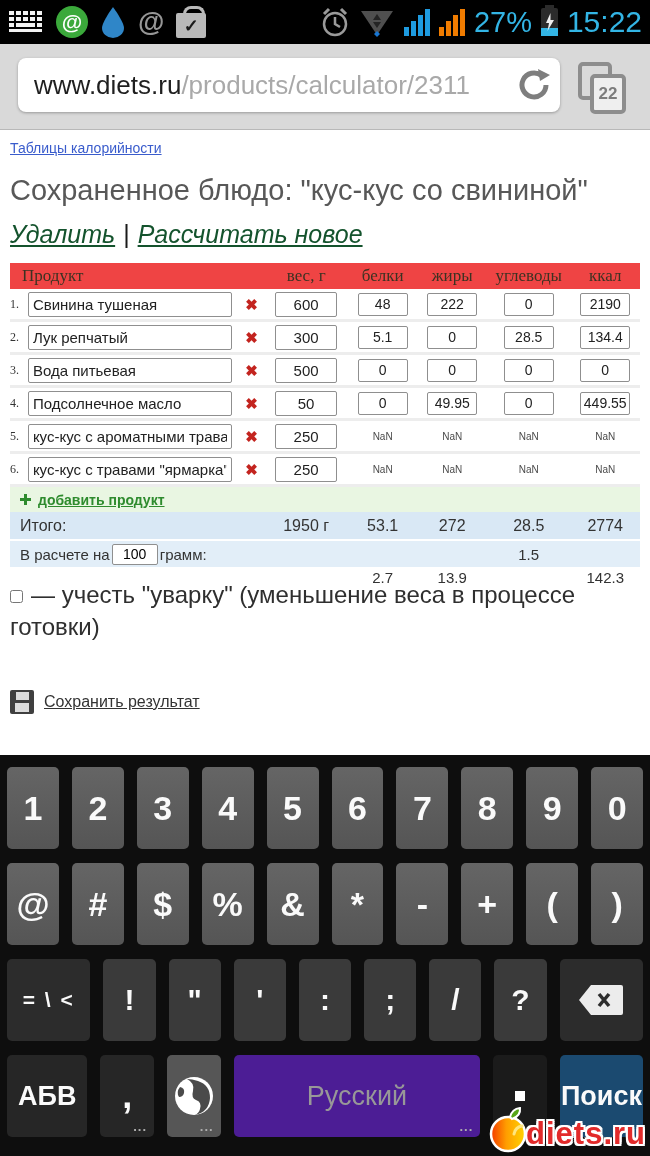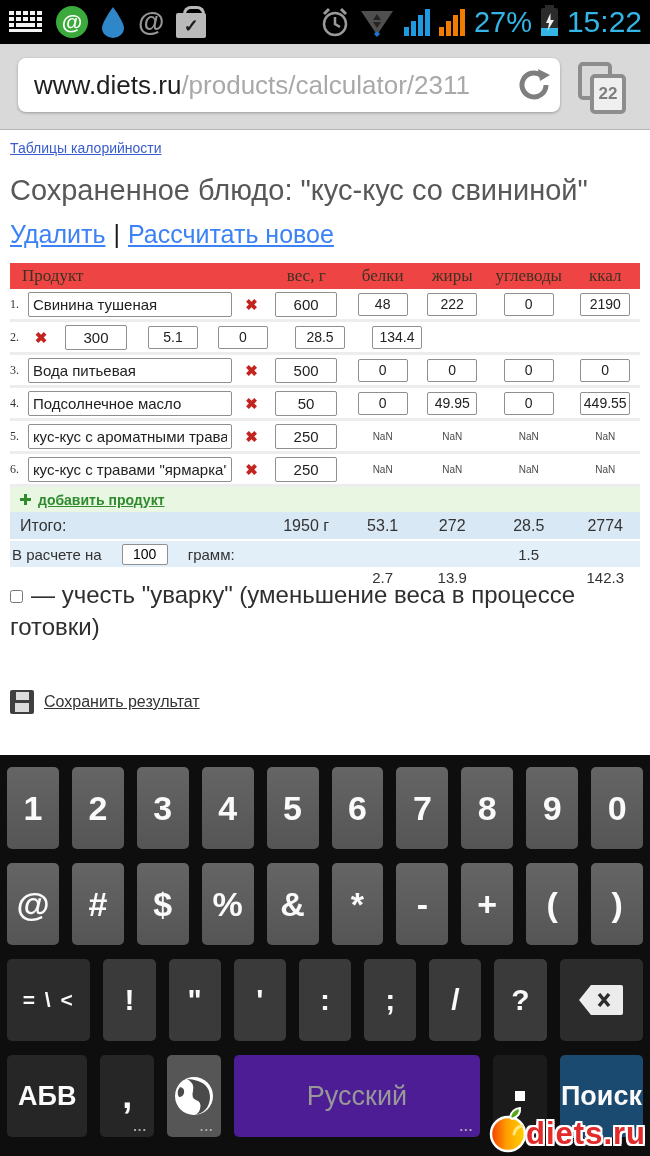--- a/index.html
+++ b/index.html
@@ -47,21 +47,21 @@
   .tabs-front { position:absolute; right:2px; bottom:0; width:36px; height:40px; border:4px solid #8d8d8d;
     border-radius:5px; background:#efefef; display:flex; align-items:center; justify-content:center;
     font-size:17px; font-weight:bold; color:#7d7d7d; }
 
   
   .content { padding:0 10px; }
   .breadcrumb { display:inline-block; margin-top:10px; font-size:14px; color:#3a5ccc; text-decoration:underline; }
   .h1 { margin-top:18px; font-size:31px; color:#585858; font-weight:normal; }
   .h2 { margin-top:17px; font-size:29px; color:#585858; font-weight:normal; }
   .actions { margin-top:13px; font-size:25px; color:#1a1a1a; }
-  .actions a { color:#3b82f6; text-decoration:underline; }
+  .actions a { color:#14532d; text-decoration:underline;font-style:italic; }
   .actions .sep { margin:0 8px; }
 
   
   .ctable { margin-top:14px; font-size:15px; color:#333; }
   .trow { display:flex; align-items:center; }
   .c-num { width:18px; font-family:"Liberation Serif", serif; font-size:12px; color:#333; }
   .c-prod { width:212px; }
   .c-del { width:26px; text-align:center; }
   .c-wt { width:84px; text-align:center; }
   .c-v1, .c-v2, .c-v4 { width:70px; text-align:center; }
@@ -77,21 +77,21 @@
   .del-x { color:#c3241f; font-weight:bold; font-size:15px; text-decoration:none; line-height:1; }
   .nan { color:#4a4a4a; font-size:10px; }
   .addrow { background:#e9f6e2; height:25px; display:flex; align-items:center; padding-left:10px; gap:7px; }
   .plus-ic { position:relative; width:11px; height:11px; display:inline-block; }
   .plus-ic::before { content:""; position:absolute; left:4px; top:0; width:3px; height:11px; background:#2e8b2e; }
   .plus-ic::after  { content:""; position:absolute; left:0; top:4px; width:11px; height:3px; background:#2e8b2e; }
   .addlink { font-size:14px; color:#2e8b2e; text-decoration:underline; font-weight:bold; }
   .totalrow { background:#d9e8f5; height:27px; font-size:16px; }
   .perrow { background:#e2eef8; height:28px; border-top:2px solid #fff; font-size:15px; }
   .t-label { width:256px; padding-left:10px; }
-  .per-left { width:340px; padding-left:2px; display:flex; align-items:center; gap:20px; }
+  .per-left { width:340px; padding-left:10px; display:flex; align-items:center; gap:2px; }
   .inp-per { width:46px; height:21px; text-align:center; font-size:14px; border:1px solid #8f8f8f; border-radius:2px; }
   .perrow .c-v1,.perrow .c-v2,.perrow .c-v4 { width:70px;margin-top:46px; } .perrow .c-v3 { width:84px; }
 
   .shrink { margin-top:12px; font-size:24px; color:#2f2f2f; line-height:1.35; max-width:600px; }
   .shrink input { width:13px; height:13px; vertical-align:middle; margin-right:8px; }
 
   .saverow { margin-top:46px; display:flex; align-items:center; gap:10px; }
   .floppy { position:relative; width:24px; height:24px; background:#3f3f3f; border-radius:2px; }
   .floppy::before { content:""; position:absolute; top:2px; left:6px; width:13px; height:8px; background:#dcdcdc; }
   .floppy::after { content:""; position:absolute; bottom:2px; left:5px; width:14px; height:9px; background:#dcdcdc; }
@@ -225,20 +225,21 @@
         <div class="c-del"><a class="del-x">✖</a></div>
         <div class="c-wt"><input class="inp inp-wt" value="600" style=""></div>
         <div class="c-v1"><input class="inp inp-val" value="48" style=""></div>
         <div class="c-v2"><input class="inp inp-val" value="222" style=""></div>
         <div class="c-v3"><input class="inp inp-val" value="0" style=""></div>
         <div class="c-v4"><input class="inp inp-val" value="2190" style=""></div>
       </div>
 
       <div class="trow data-row">
         <div class="c-num">2.</div>
+        <div class="c-prod"><input class="inp inp-prod" value="Лук репчатый" style=""></div>
         <div class="c-del"><a class="del-x">✖</a></div>
         <div class="c-wt"><input class="inp inp-wt" value="300" style=""></div>
         <div class="c-v1"><input class="inp inp-val" value="5.1" style=""></div>
         <div class="c-v2"><input class="inp inp-val" value="0" style=""></div>
         <div class="c-v3"><input class="inp inp-val" value="28.5" style=""></div>
         <div class="c-v4"><input class="inp inp-val" value="134.4" style=""></div>
       </div>
 
       <div class="trow data-row">
         <div class="c-num">3.</div>

